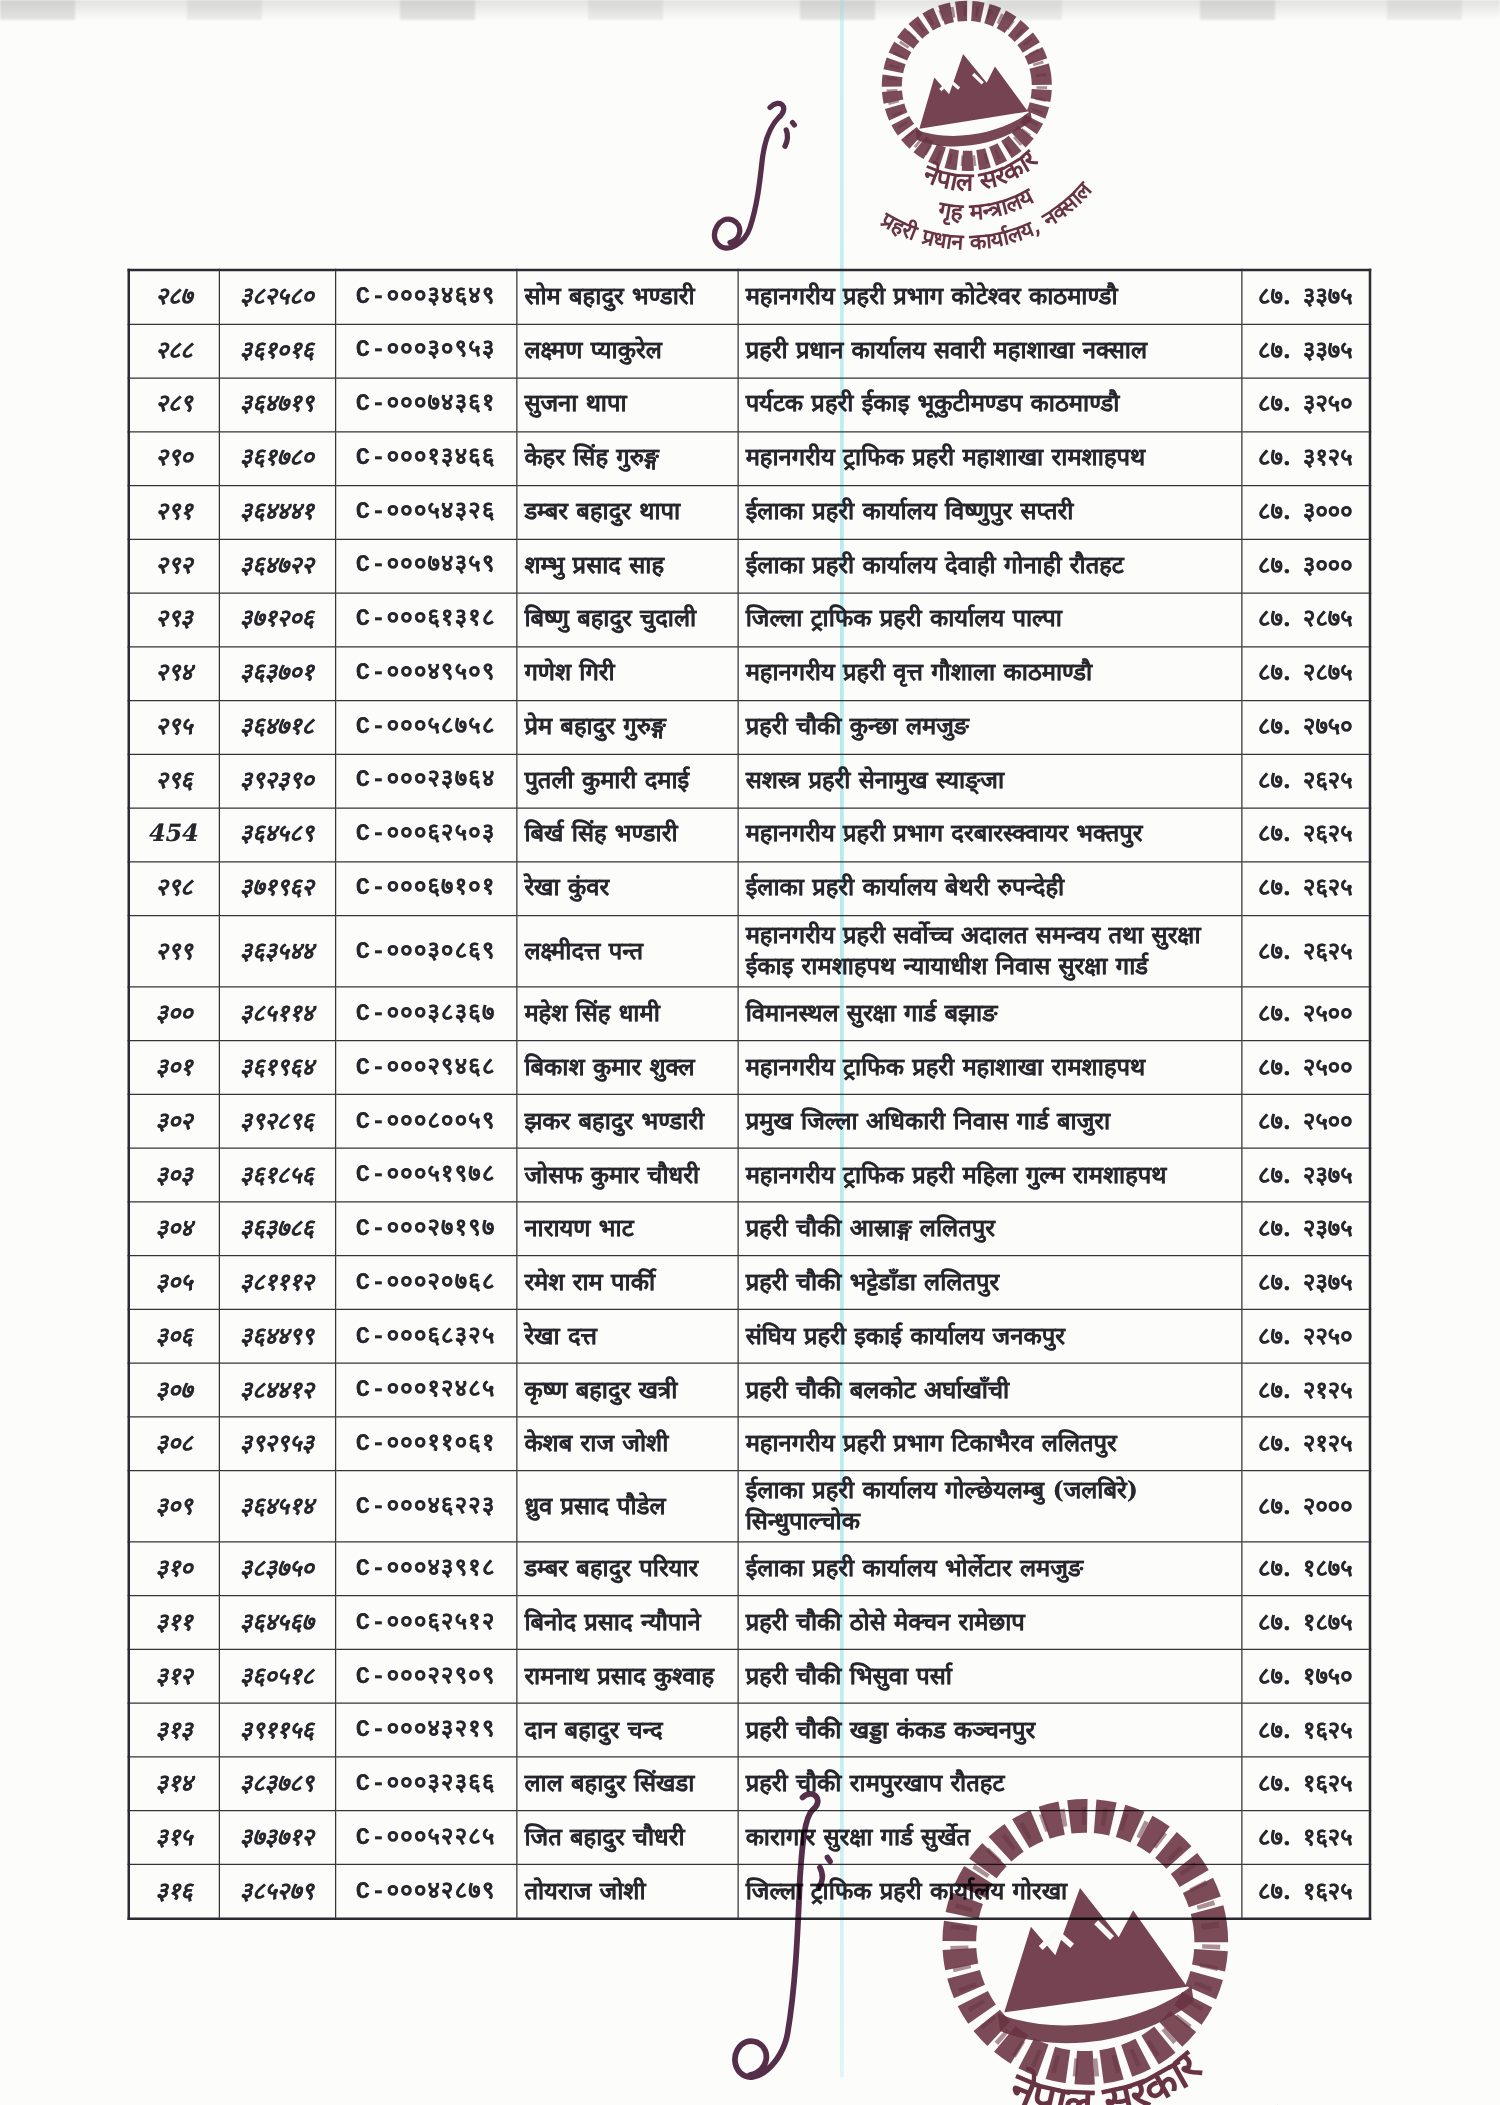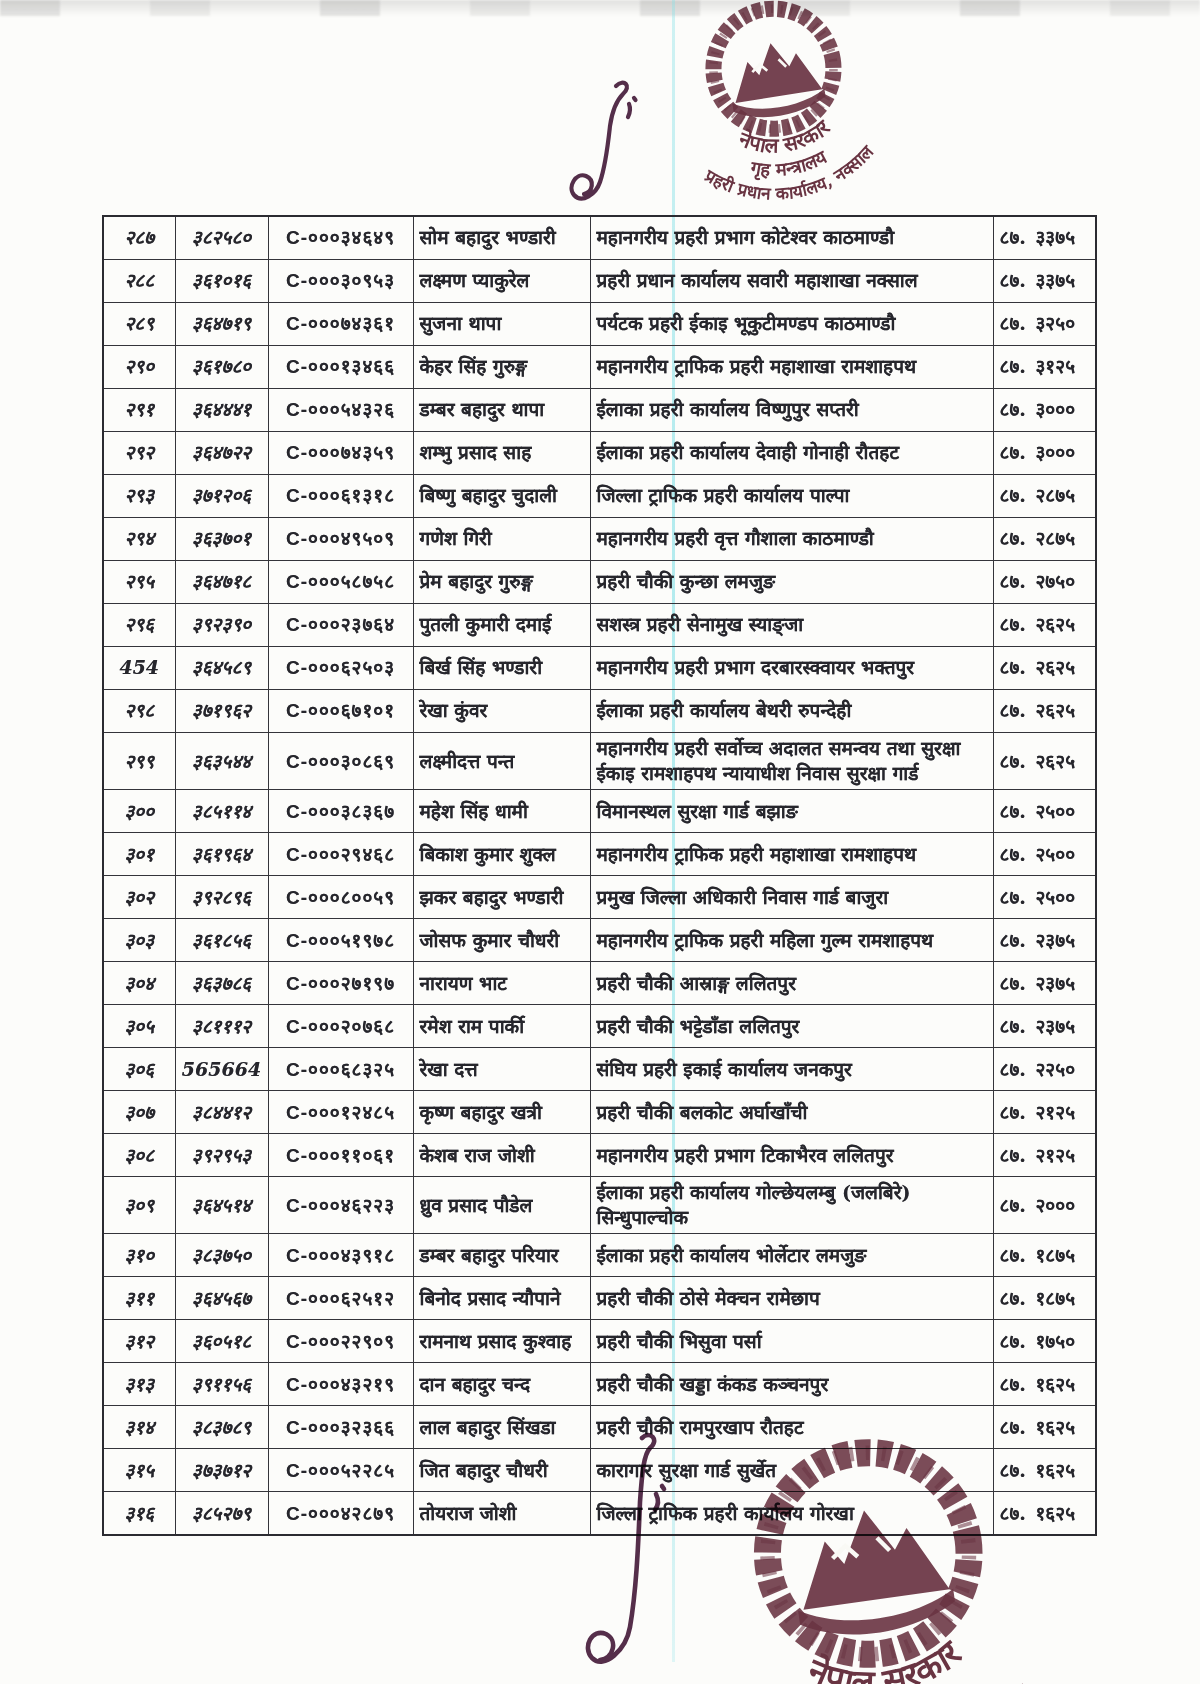--- a/index.html
+++ b/index.html
@@ -26,24 +26,24 @@
     border-collapse:collapse; table-layout:fixed;
     border:2.6px solid #2b2b31;
   }
   table.records td {
     border:1.7px solid #34343a;
     font-size:19px; font-weight:600; color:#26262c;
     line-height:1.32; padding:3px 6px; height:36px;
     text-shadow:0 0 .5px rgba(30,30,40,.55);
   }
   td.c0, td.c1 { text-align:center; font-size:18.5px;font-style:italic; }
-  td.c2 { text-align:center; font-family:Liberation Sans, sans-serif; font-size:17.5px; font-weight:500; letter-spacing:1px; }
+  td.c2 { text-align:center; font-family:Liberation Mono, monospace; font-size:17.5px; font-weight:500; letter-spacing:1px; }
   td.c3 { text-align:left; padding-left:9px;margin-left:17px; }
   td.c4 { text-align:left; padding-left:11px; }
-  td.c5 { text-align:left; font-size:18px; word-spacing:3px; }
+  td.c5 { text-align:center; font-size:18px; word-spacing:3px; }
   
   .stamp { position:absolute; color:#5e2434; mix-blend-mode:multiply; opacity:.93; }
   .stamp-top { left:630px; top:-6px; width:300px; height:232px; transform:rotate(-9deg); }
   .stamp-bottom { left:626px; top:1428px; width:504px; height:390px; transform:rotate(-8deg); }
   
   .sig { position:absolute; mix-blend-mode:multiply; }
   .sig-top { left:566px; top:76px; width:80px; height:135px; }
   .sig-bottom { left:580px; top:1432px; width:100px; height:250px; }
 </style>
 </head>
@@ -239,21 +239,21 @@
         <tr>
           <td class="c0">३०५</td>
           <td class="c1">३८१११२</td>
           <td class="c2">C-०००२०७६८</td>
           <td class="c3">रमेश राम पार्की</td>
           <td class="c4">प्रहरी चौकी भट्टेडाँडा ललितपुर</td>
           <td class="c5">८७. २३७५</td>
         </tr>
         <tr>
           <td class="c0">३०६</td>
-          <td class="c1">565664</td>
+          <td class="c1">३६४४९९</td>
           <td class="c2">C-०००६८३२५</td>
           <td class="c3">रेखा दत्त</td>
           <td class="c4">संघिय प्रहरी इकाई कार्यालय जनकपुर</td>
           <td class="c5">८७. २२५०</td>
         </tr>
         <tr>
           <td class="c0">३०७</td>
           <td class="c1">३८४४१२</td>
           <td class="c2">C-०००१२४८५</td>
           <td class="c3">कृष्ण बहादुर खत्री</td>

